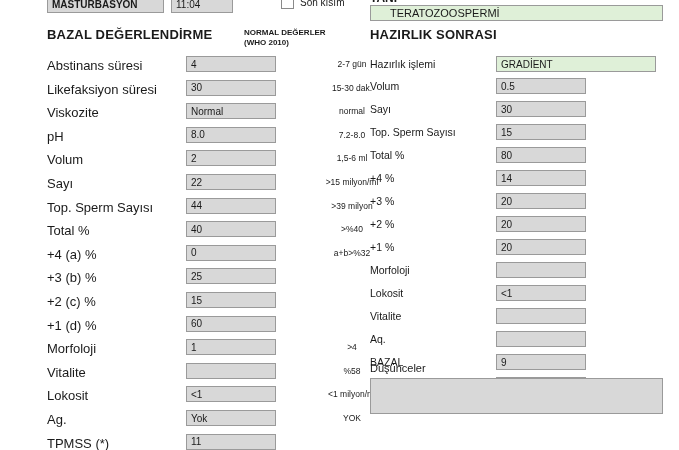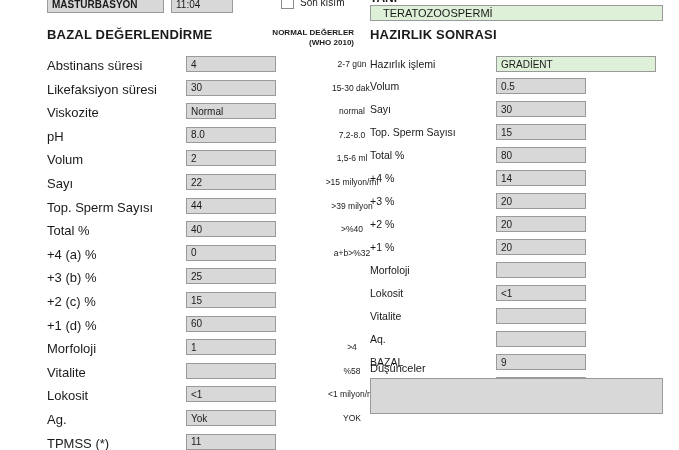--- a/index.html
+++ b/index.html
@@ -23,28 +23,28 @@
     align-items:center;
     padding:0 4px;
   }
 
   #masturbasyon{position:absolute;left:47px;top:-4px;width:117px;height:17px;font-weight:bold;font-size:10px;}
   #saat{position:absolute;left:171px;top:-4px;width:62px;height:17px;}
   #sonkisim-box{position:absolute;left:281px;top:-4px;width:13px;height:13px;background:#ffffff;border:1px solid #8a8a8a;box-sizing:border-box;}
   #sonkisim-lbl{position:absolute;left:300px;top:-3px;font-size:10px;}
 
   #tani-lbl{position:absolute;left:370px;top:-9px;font-size:12px;font-weight:bold;}
-  #tani-val{position:absolute;left:370px;top:5px;width:293px;height:16px;background:#dff0d8;border:1px solid #9a9a9a;box-sizing:border-box;font-size:11px;display:flex;align-items:center;padding:0 12px;}
+  #tani-val{position:absolute;left:370px;top:5px;width:293px;height:16px;background:#dff0d8;border:1px solid #9a9a9a;box-sizing:border-box;font-size:11px;display:flex;align-items:center;padding:0 19px;}
 
   
   .sec-title{position:absolute;font-weight:bold;font-size:13px;letter-spacing:.2px;}
   #bazal-title{left:47px;top:27px;}
   #hazirlik-title{left:370px;top:27px;}
 
-  .norm-head{position:absolute;left:254px;top:28px;width:100px;text-align:right;font-weight:bold;font-size:8px;line-height:10px;}
+  .norm-head{position:absolute;left:244px;top:28px;width:100px;text-align:left;font-weight:bold;font-size:8px;line-height:10px;}
 
   
   .lrow{position:absolute;left:47px;height:17px;}
   .lrow .lbl{position:absolute;left:0;top:2px;width:130px;font-size:13px;}
   .lrow .val{position:absolute;left:139px;top:0;width:90px;height:16px;}
   .lrow .norm{position:absolute;left:247px;top:3px;width:116px;text-align:center;font-size:8.5px;}
 
   
   .rrow{position:absolute;left:370px;height:17px;}
   .rrow .lbl{position:absolute;left:0;top:2px;width:125px;font-size:10.5px;}

